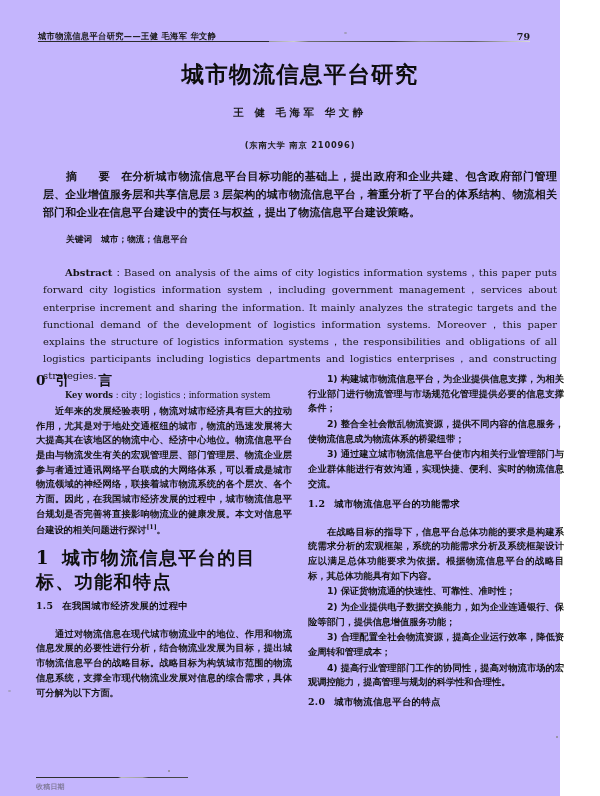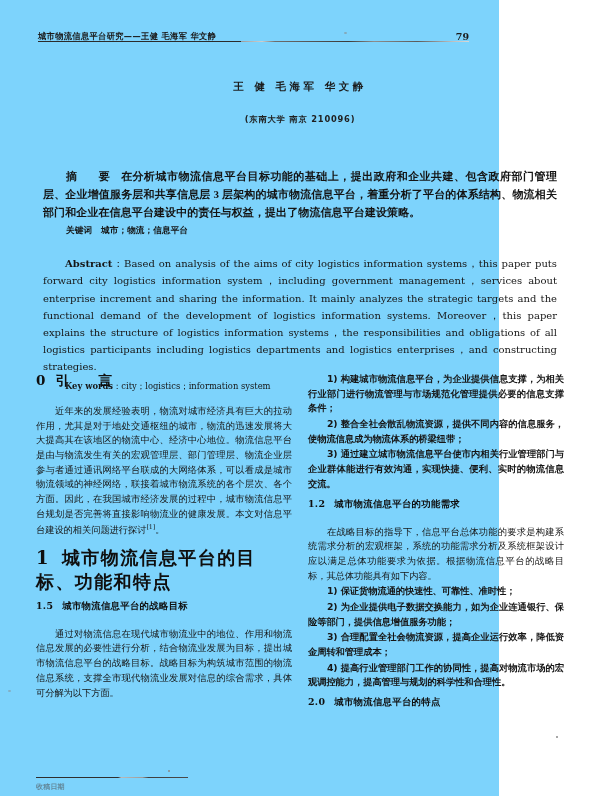--- a/index.html
+++ b/index.html
@@ -11,23 +11,23 @@
     width: 600px;
     height: 796px;
     overflow: hidden;
     font-family: "DejaVu Sans", sans-serif;
     color: #111111;
     position: relative;
   }
 
   .page {
     position: relative;
-    width: 499px;
+    width: 560px;
     height: 796px;
-    background: #7dd3fc;
+    background: #c4b5fd;
     box-sizing: border-box;
   }
 
   
   .running-header {
     position: absolute;
     top: 22px;
     left: 38px;
     right: 30px;
     height: 20px;
@@ -115,21 +115,21 @@
     color: #141414;
     text-indent: 23px;
     letter-spacing: 0.1px;
   }
   .abstract-label {
     font-weight: bold;
     letter-spacing: 5px;
     margin-right: 6px;
   }
   .keywords-cn {
-    margin-top: 3px;
+    margin-top: 12px;
     font-family: "DejaVu Sans", sans-serif;
     font-size: 8.6px;
     font-weight: bold;
     line-height: 1.6;
     color: #141414;
     text-indent: 23px;
     letter-spacing: 0.1px;
   }
   .kw-label {
     margin-right: 9px;
@@ -207,21 +207,21 @@
     margin: 6px 0 2px 0;
     letter-spacing: 0.3px;
   }
   .h2 .num {
     margin-right: 9px;
     font-family: "DejaVu Serif", serif;
   }
   p.body {
     font-family: "DejaVu Sans", sans-serif;
     font-size: 9.3px;
-    font-weight: normal;
+    font-weight: bold;
     line-height: 1.58;
     text-align: justify;
     color: #161616;
     margin: 14px 0 1px 0;
     text-indent: 19px;
     letter-spacing: -0.1px;
   }
   p.listitem {
     font-family: "DejaVu Sans", sans-serif;
     font-size: 9.3px;
@@ -276,20 +276,21 @@
 
 <div class="page">
 
   <div class="running-header">
     <span class="running-header-text">城市物流信息平台研究——王健  毛海军  华文静</span>
     <span class="running-header-page">79</span>
   </div>
   <div class="header-rule"></div>
 
   <div class="title-block">
+    <h1 class="doc-title">城市物流信息平台研究</h1>
     <div class="authors">王  健   毛海军   华文静</div>
     <div class="affiliation">(东南大学  南京 210096)</div>
   </div>
 
   <div class="abstract-block">
 
     <div class="abstract-cn">
       <span class="abstract-label">摘　要</span><span>在分析城市物流信息平台目标功能的基础上，提出政府和企业共建、包含政府部门管理层、企业增值服务层和共享信息层 3 层架构的城市物流信息平台，着重分析了平台的体系结构、物流相关部门和企业在信息平台建设中的责任与权益，提出了物流信息平台建设策略。</span>
     </div>
 
@@ -315,21 +316,21 @@
         <span class="num">0</span><span>引　言</span>
       </div>
 
       <p class="body"><span>近年来的发展经验表明，物流对城市经济具有巨大的拉动作用，尤其是对于地处交通枢纽的城市，物流的迅速发展将大大提高其在该地区的物流中心、经济中心地位。物流信息平台是由与物流发生有关的宏观管理层、部门管理层、物流企业层参与者通过通讯网络平台联成的大网络体系，可以看成是城市物流领域的神经网络，联接着城市物流系统的各个层次、各个方面。因此，在我国城市经济发展的过程中，城市物流信息平台规划是否完善将直接影响物流业的健康发展。本文对信息平台建设的相关问题进行探讨</span><sup class="ref">[1]</sup><span>。</span></p>
 
       <div class="h1">
         <span class="num">1</span><span>城市物流信息平台的目标、功能和特点</span>
       </div>
 
       <div class="h2">
-        <span class="num">1.5</span><span>城市物流信息平台的战略目标</span>
+        <span class="num">1.5</span><span>在我国城市经济发展的过程中</span>
       </div>
 
       <p class="body">通过对物流信息在现代城市物流业中的地位、作用和物流信息发展的必要性进行分析，结合物流业发展为目标，提出城市物流信息平台的战略目标。战略目标为构筑城市范围的物流信息系统，支撑全市现代物流业发展对信息的综合需求，具体可分解为以下方面。</p>
 
     </div>
 
     <div class="col">
 
       <p class="listitem">1) 构建城市物流信息平台，为企业提供信息支撑，为相关行业部门进行物流管理与市场规范化管理提供必要的信息支撑条件；</p>
       <p class="listitem">2) 整合全社会散乱物流资源，提供不同内容的信息服务，使物流信息成为物流体系的桥梁纽带；</p>

